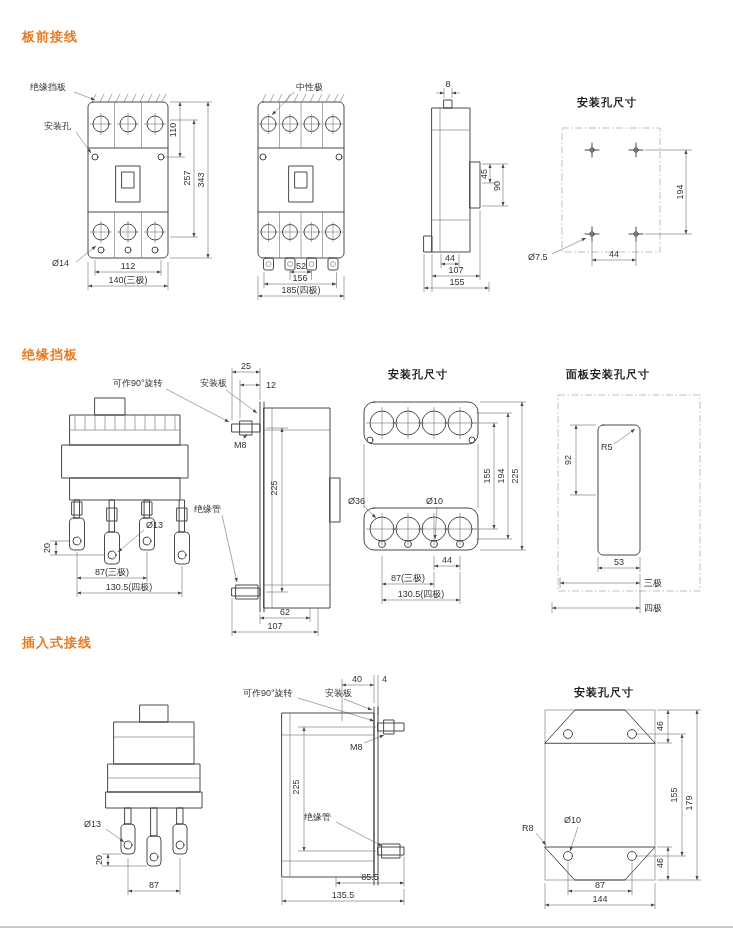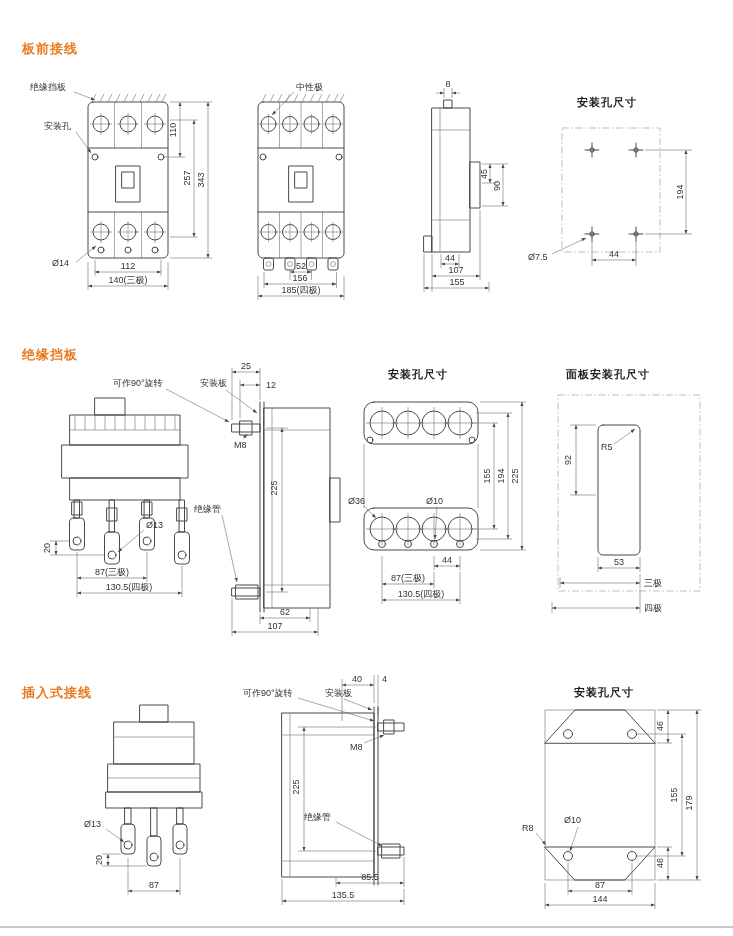--- a/index.html
+++ b/index.html
@@ -12,23 +12,23 @@
   .ln{fill:none;stroke:#4a4a4a;stroke-width:1;stroke-linejoin:round;stroke-linecap:round}
   .tn{fill:none;stroke:#6e6e6e;stroke-width:0.6}
   .cl{fill:none;stroke:#8a8a8a;stroke-width:0.55;stroke-dasharray:7 2.5 1.5 2.5}
   text.t{font-size:9px;fill:#333}
   text.tt{font-size:11px;fill:#1f1f1f;font-weight:bold;letter-spacing:1px}
   .divider{position:absolute;left:0;width:733px;height:2px;background:#c8c8c8}
 </style>
 </head>
 <body>
 
-<div class="sec-header" style="top:40px">板前接线</div>
+<div class="sec-header" style="top:28px">板前接线</div>
 <div class="sec-header" style="top:346px">绝缘挡板</div>
-<div class="sec-header" style="top:684px">插入式接线</div>
+<div class="sec-header" style="top:634px">插入式接线</div>
 
 <svg style="top:60px" width="733" height="262" viewBox="0 0 733 262">
   <defs>
     <marker id="ar1" viewBox="0 0 10 10" refX="9" refY="5" markerWidth="8" markerHeight="8" orient="auto-start-reverse">
       <path d="M0,1.5 L9,5 L0,8.5 z" fill="#4a4a4a"></path>
     </marker>
   </defs>
 
   <g>
     <path class="tn" d="M92,42l4,-8 M100,42l4,-8 M108,42l4,-8 M116,42l4,-8 M124,42l4,-8 M132,42l4,-8 M140,42l4,-8 M148,42l4,-8 M156,42l4,-8 M162,42l4,-8"></path>

